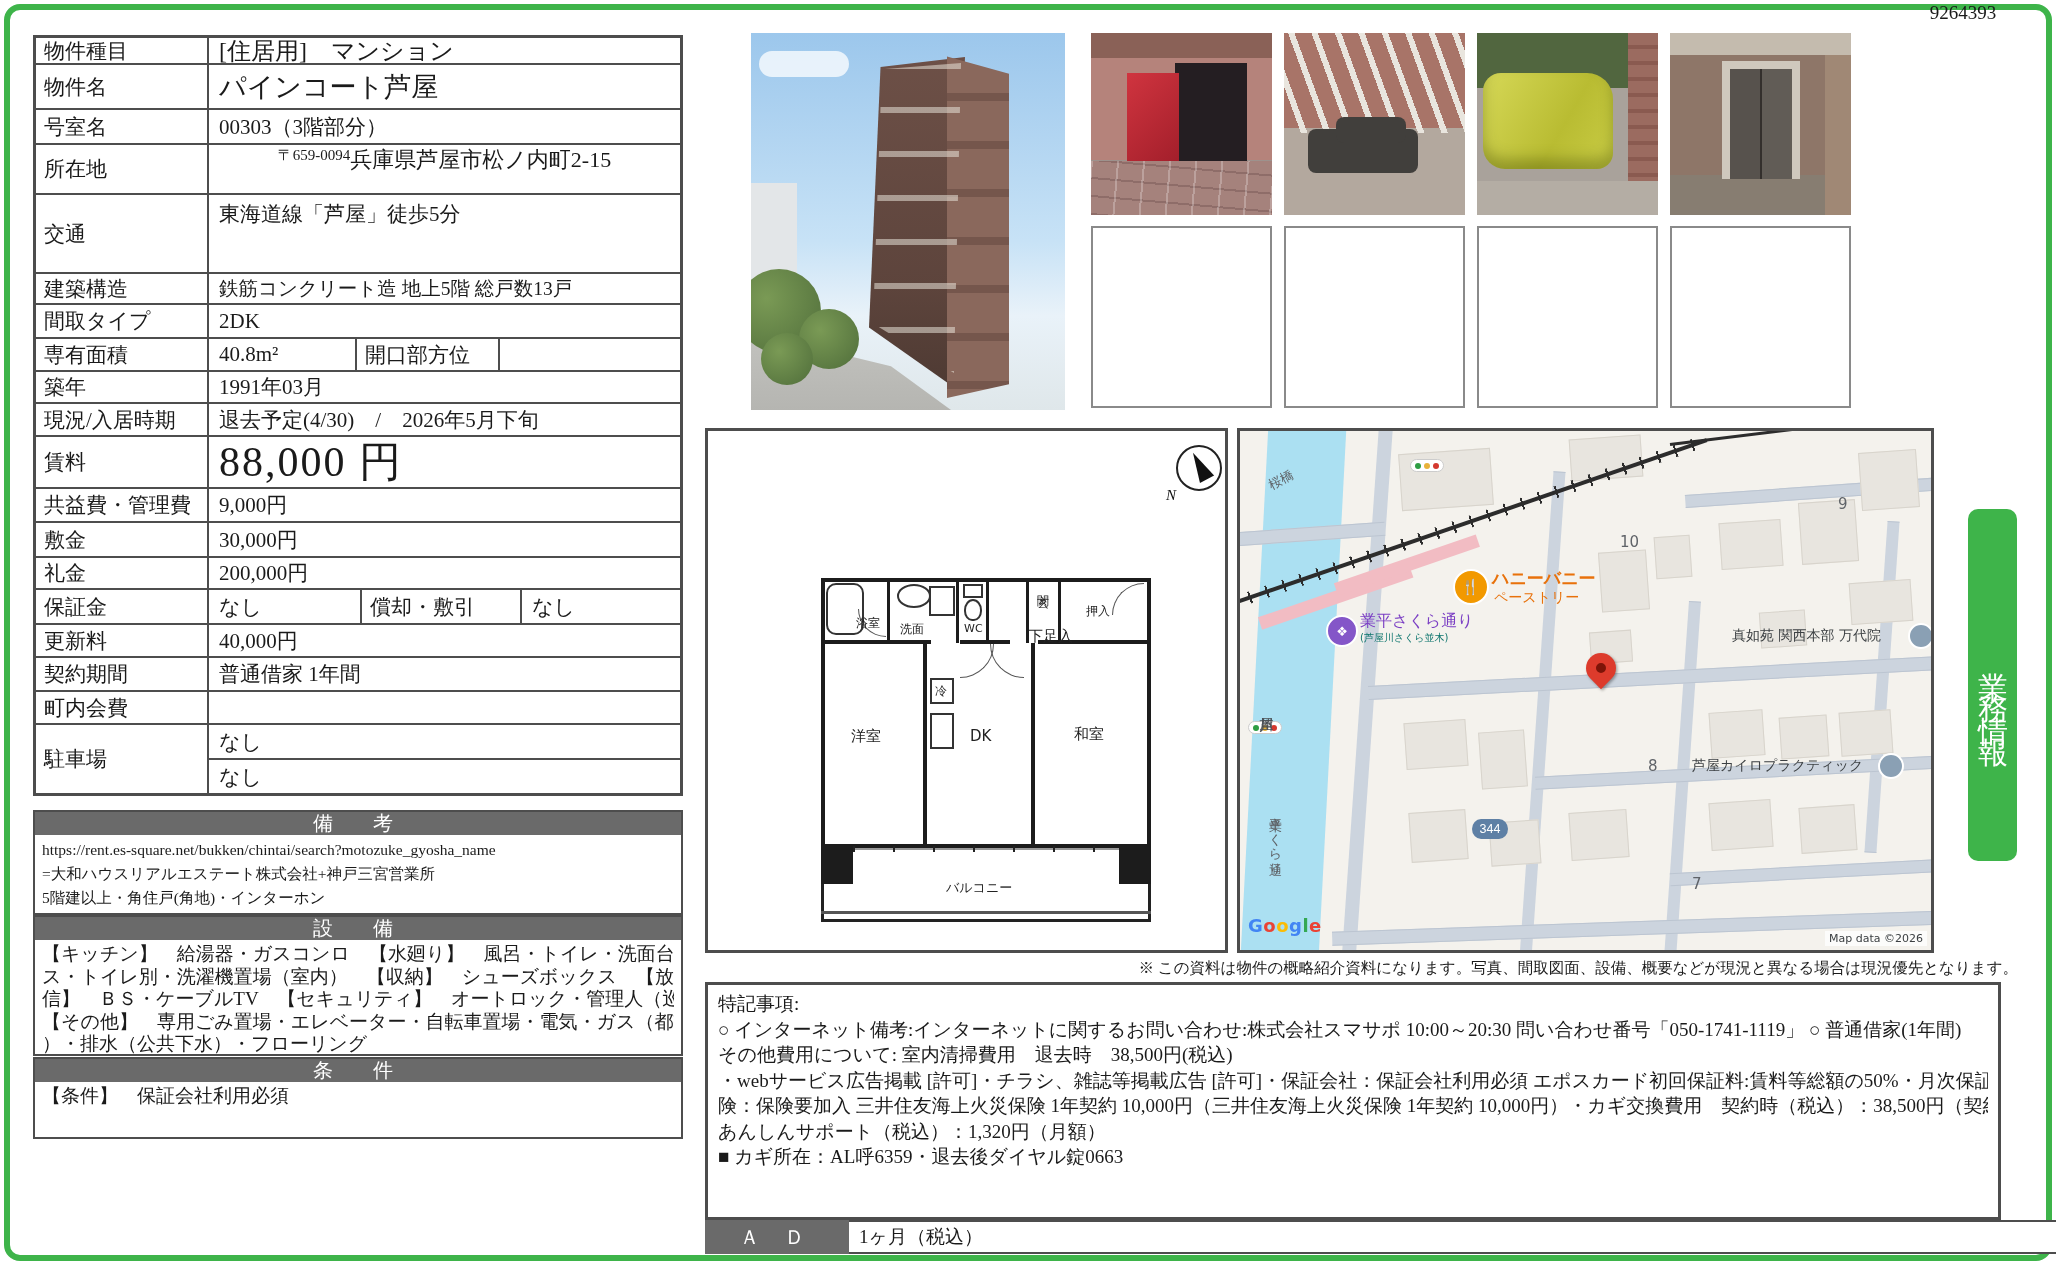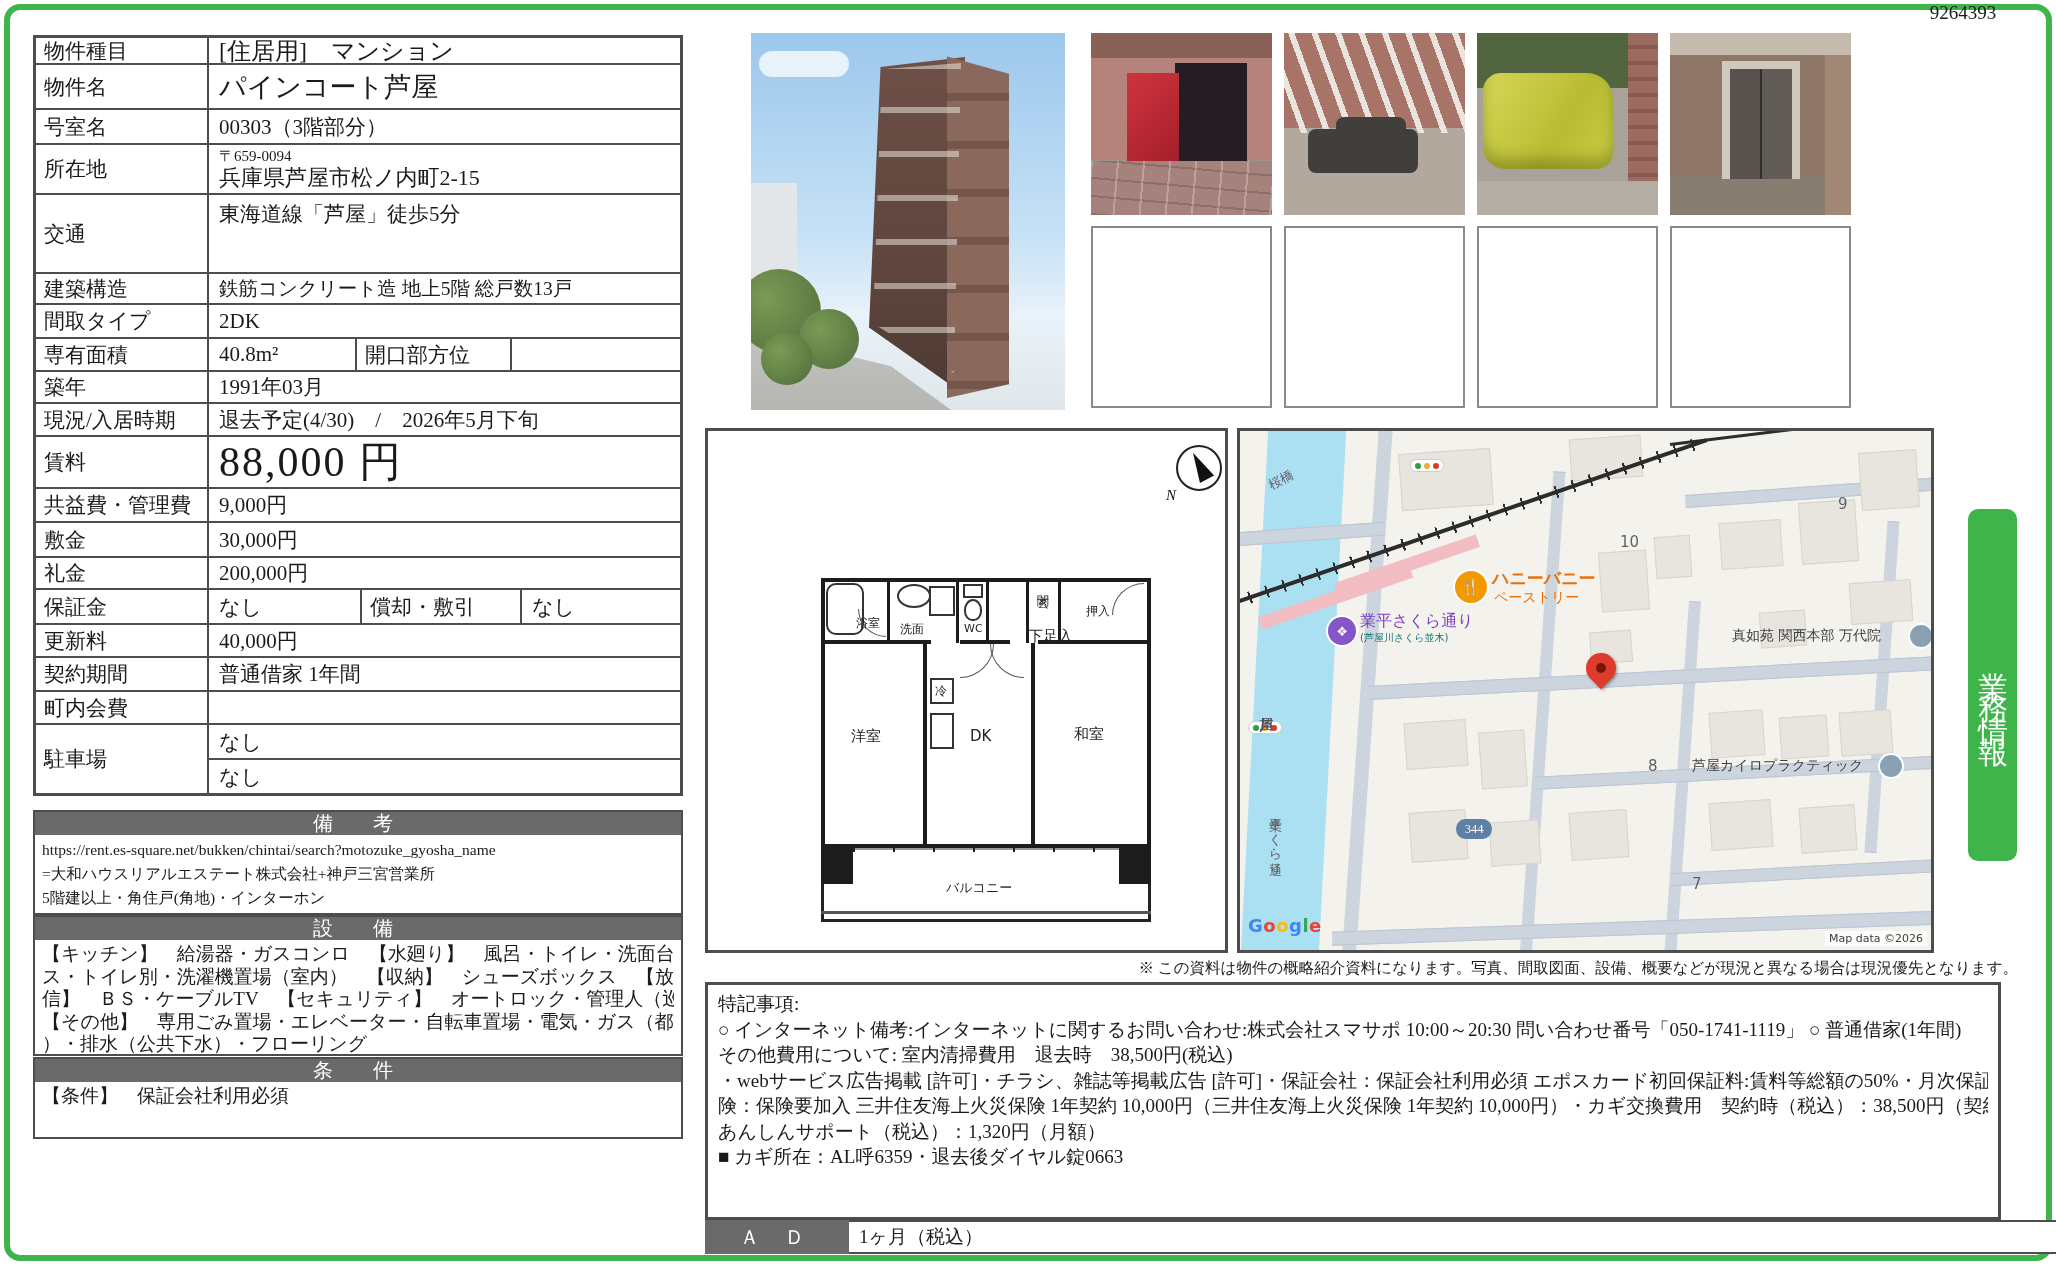--- a/index.html
+++ b/index.html
@@ -9,21 +9,21 @@
   
   #frame{position:absolute;left:4px;top:4px;right:4px;bottom:4px;border:6px solid #3eb44a;border-radius:16px;pointer-events:none;}
   #docnum{position:absolute;left:1908px;top:2px;width:110px;font-size:19px;text-align:center;}
   
   #ptable{position:absolute;left:33px;top:35px;width:650px;border:3px solid #4d4d4d;box-sizing:border-box;background:#fff;}
   .tr{display:flex;border-bottom:2px solid #4d4d4d;box-sizing:border-box;}
   .tr:last-child{border-bottom:none;}
   .th{width:173px;flex:none;border-right:2px solid #4d4d4d;box-sizing:border-box;padding:2px 8px;display:flex;align-items:center;font-size:21px;}
   .td{flex:1;box-sizing:border-box;padding:2px 10px;display:flex;align-items:center;font-size:21px;}
   .subth{flex:none;border-left:2px solid #4d4d4d;border-right:2px solid #4d4d4d;box-sizing:border-box;padding:2px 8px;display:flex;align-items:center;font-size:21px;}
-  .stack{flex-direction:column;align-items:flex-start;justify-content:center;}
+  .stack{flex-direction:row;align-items:flex-start;justify-content:center;}
   .sec{position:absolute;left:33px;width:650px;border:2px solid #4d4d4d;box-sizing:border-box;background:#fff;}
   .band{background:#6a6a6a;color:#fff;text-align:center;font-size:20px;letter-spacing:10px;height:23px;line-height:23px;}
   .secbody{padding:3px 7px;}
   .rline{font-size:15.5px;line-height:24px;white-space:nowrap;overflow:hidden;}
   .fline{font-size:19px;line-height:22.5px;white-space:nowrap;overflow:hidden;}
   
   .photo{position:absolute;overflow:hidden;}
   .pbox{position:absolute;border:2px solid #8a8a8a;box-sizing:border-box;background:#fff;}
   
   #ph-large{left:751px;top:33px;width:314px;height:377px;background:linear-gradient(180deg,#9cc7ec 0%,#c7e2f6 55%,#e9f2f9 75%,#dfe7ea 100%);}
@@ -76,21 +76,21 @@
   .railtick{position:absolute;height:12px;transform-origin:left center;background:repeating-linear-gradient(90deg,rgba(0,0,0,0) 0 16px,#2c2c2c 16px 18px);}
   .pink{position:absolute;height:13px;background:#f2bcc3;transform-origin:left center;}
   .mlabel{position:absolute;color:#5f6368;}
   .picon{position:absolute;border-radius:50%;display:flex;align-items:center;justify-content:center;color:#fff;font-family:"DejaVu Sans",sans-serif;}
   .pin{position:absolute;width:30px;height:30px;background:#dd3b2c;border-radius:50% 50% 50% 0;transform:rotate(-45deg);box-shadow:0 2px 3px rgba(0,0,0,.35);}
   .pin::after{content:"";position:absolute;left:10px;top:10px;width:10px;height:10px;border-radius:50%;background:#7d1408;}
   .tlight{position:absolute;width:34px;height:13px;background:#fff;border-radius:7px;border:1px solid #ccc;display:flex;align-items:center;justify-content:space-around;padding:0 3px;box-sizing:border-box;}
   .dotg{width:6px;height:6px;border-radius:50%;background:#2e9e44;}
   .doty{width:6px;height:6px;border-radius:50%;background:#e8b23a;}
   .dotr{width:6px;height:6px;border-radius:50%;background:#d4392f;}
-  .rbadge{position:absolute;width:36px;height:20px;background:#5e80a5;color:#fff;border-radius:9px/10px;font-size:12.5px;text-align:center;line-height:20px;font-family:Liberation Serif, serif;}
+  .rbadge{position:absolute;width:36px;height:20px;background:#5e80a5;color:#fff;border-radius:9px/10px;font-size:12.5px;text-align:center;line-height:20px;font-family:Liberation Sans, sans-serif;margin-left:16px;}
   #glogo{position:absolute;left:8px;bottom:14px;font-size:18px;font-weight:bold;letter-spacing:.5px;font-family:"DejaVu Sans",sans-serif;}
   #mcredit{position:absolute;right:4px;bottom:4px;font-size:11px;color:#3c4043;background:rgba(255,255,255,.75);padding:1px 4px;}
   
   #disclaimer{position:absolute;left:980px;top:958px;width:1038px;text-align:right;font-size:15.5px;}
   #notesbox{position:absolute;left:705px;top:982px;width:1296px;height:238px;border:3px solid #4d4d4d;box-sizing:border-box;background:#fff;padding:6px 10px;}
   .nline{font-size:19px;line-height:25.5px;white-space:nowrap;overflow:hidden;}
   #adrow{position:absolute;left:705px;top:1220px;width:1408px;height:34px;display:flex;}
   #adlabel{width:144px;flex:none;background:#6a6a6a;color:#fff;font-size:20px;display:flex;align-items:center;justify-content:center;letter-spacing:10px;}
   #advalue{flex:1;border:2px solid #4d4d4d;border-left:none;box-sizing:border-box;background:#fff;font-size:19px;display:flex;align-items:center;padding-left:10px;}
   
@@ -133,21 +133,21 @@
         <div class="th">建築構造</div>
         <div class="td" style="font-size:19.5px">鉄筋コンクリート造 地上5階 総戸数13戸</div>
       </div>
     <div class="tr" style="height:34px">
         <div class="th">間取タイプ</div>
         <div class="td">2DK</div>
       </div>
     <div class="tr" style="height:33px">
       <div class="th">専有面積</div>
       <div class="td" style="max-width:146px">40.8m²</div>
-      <div class="subth" style="width:157px">開口部方位</div>
+      <div class="subth" style="width:145px">開口部方位</div>
       <div class="td"></div>
     </div>
     <div class="tr" style="height:32px">
         <div class="th">築年</div>
         <div class="td">1991年03月</div>
       </div>
     <div class="tr" style="height:33px">
         <div class="th">現況/入居時期</div>
         <div class="td">退去予定(4/30)　/　2026年5月下旬</div>
       </div>

